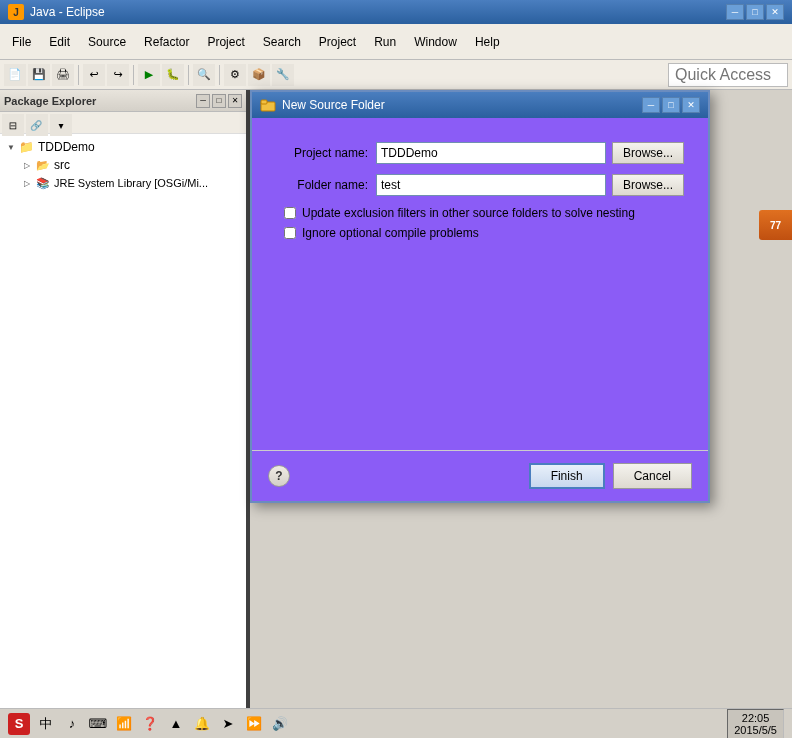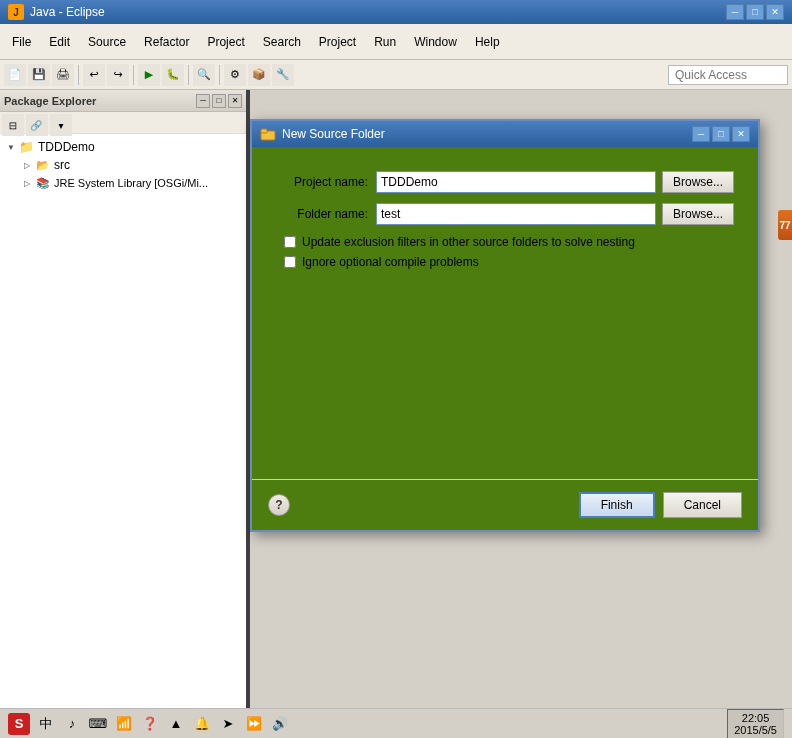--- a/index.html
+++ b/index.html
@@ -99,21 +99,21 @@
       width: 1px;
       height: 20px;
       background: #bbb;
       margin: 0 2px;
     }
     .quick-access {
       margin-left: auto;
       background: white;
       border: 1px solid #bbb;
       padding: 2px 6px;
-      font-size: 12px;
+      font-size: 16px;
       color: #888;
       width: 120px;
     }
 
     
     .main-area {
       display: flex;
       height: calc(738px - 24px - 22px - 30px - 30px);
       position: relative;
     }
@@ -194,28 +194,27 @@
     .tree-label {
       font-size: 12px;
       color: #000;
     }
     .tree-children {
       margin-left: 16px;
     }
 
     
     .dialog {
-      background: #4d7c0f;
+      background: #8b5cf6;
       border: 2px solid #6a8cbf;
       box-shadow: 4px 4px 12px rgba(0,0,0,0.4);
-      width: 510px;
+      width: 460px;
       position: absolute;
       top: 0;
       left: 250px;
-      margin-top: 29px;
     }
     .dialog-title-bar {
       background: linear-gradient(to bottom, #4a7ebf, #2a5f9e);
       color: white;
       padding: 4px 8px;
       display: flex;
       align-items: center;
       justify-content: space-between;
       height: 26px;
     }
@@ -367,21 +366,21 @@
     }
     .cancel-btn {
       background: linear-gradient(to bottom, #f5f3ee, #ddd9d0);
     }
 
     
     .side-accent {
       position: absolute;
       right: 0;
       top: 100px;
-      width: 14px;
+      width: 33px;
       background: linear-gradient(to bottom, #e07020, #c05010);
       display: flex;
       align-items: center;
       justify-content: center;
       height: 30px;
       border-radius: 3px 0 0 3px;
       color: white;
       font-size: 10px;
       font-weight: bold;
     }

